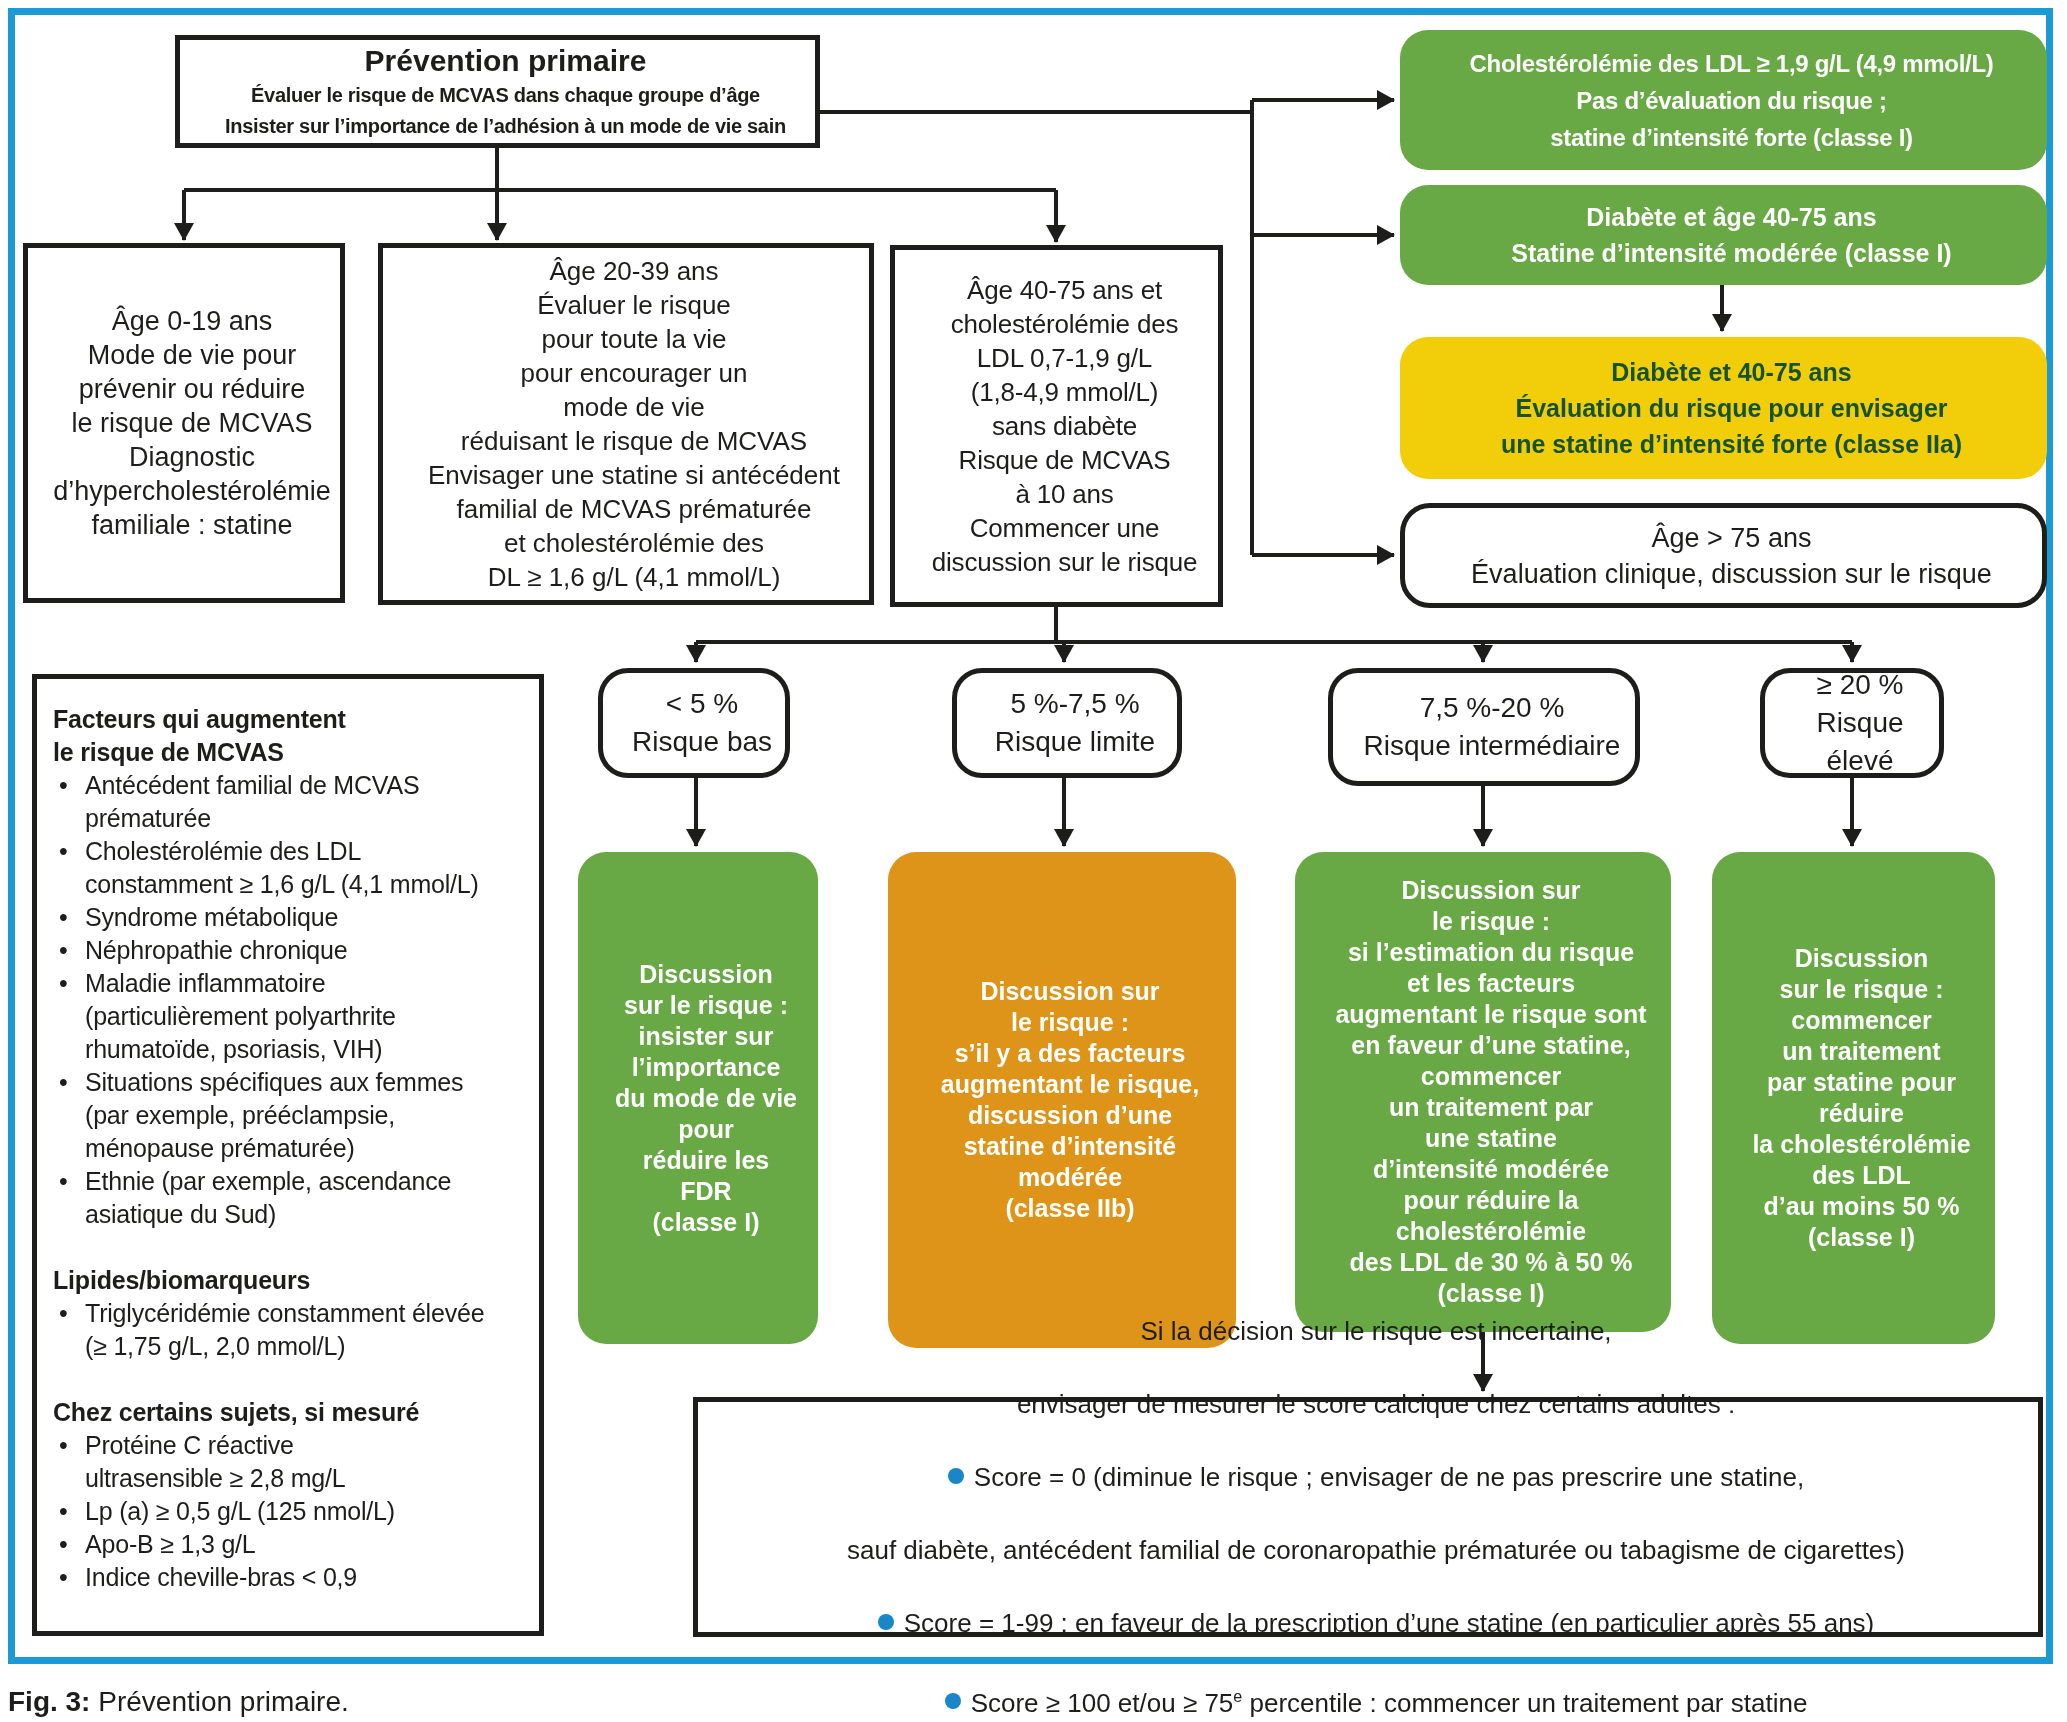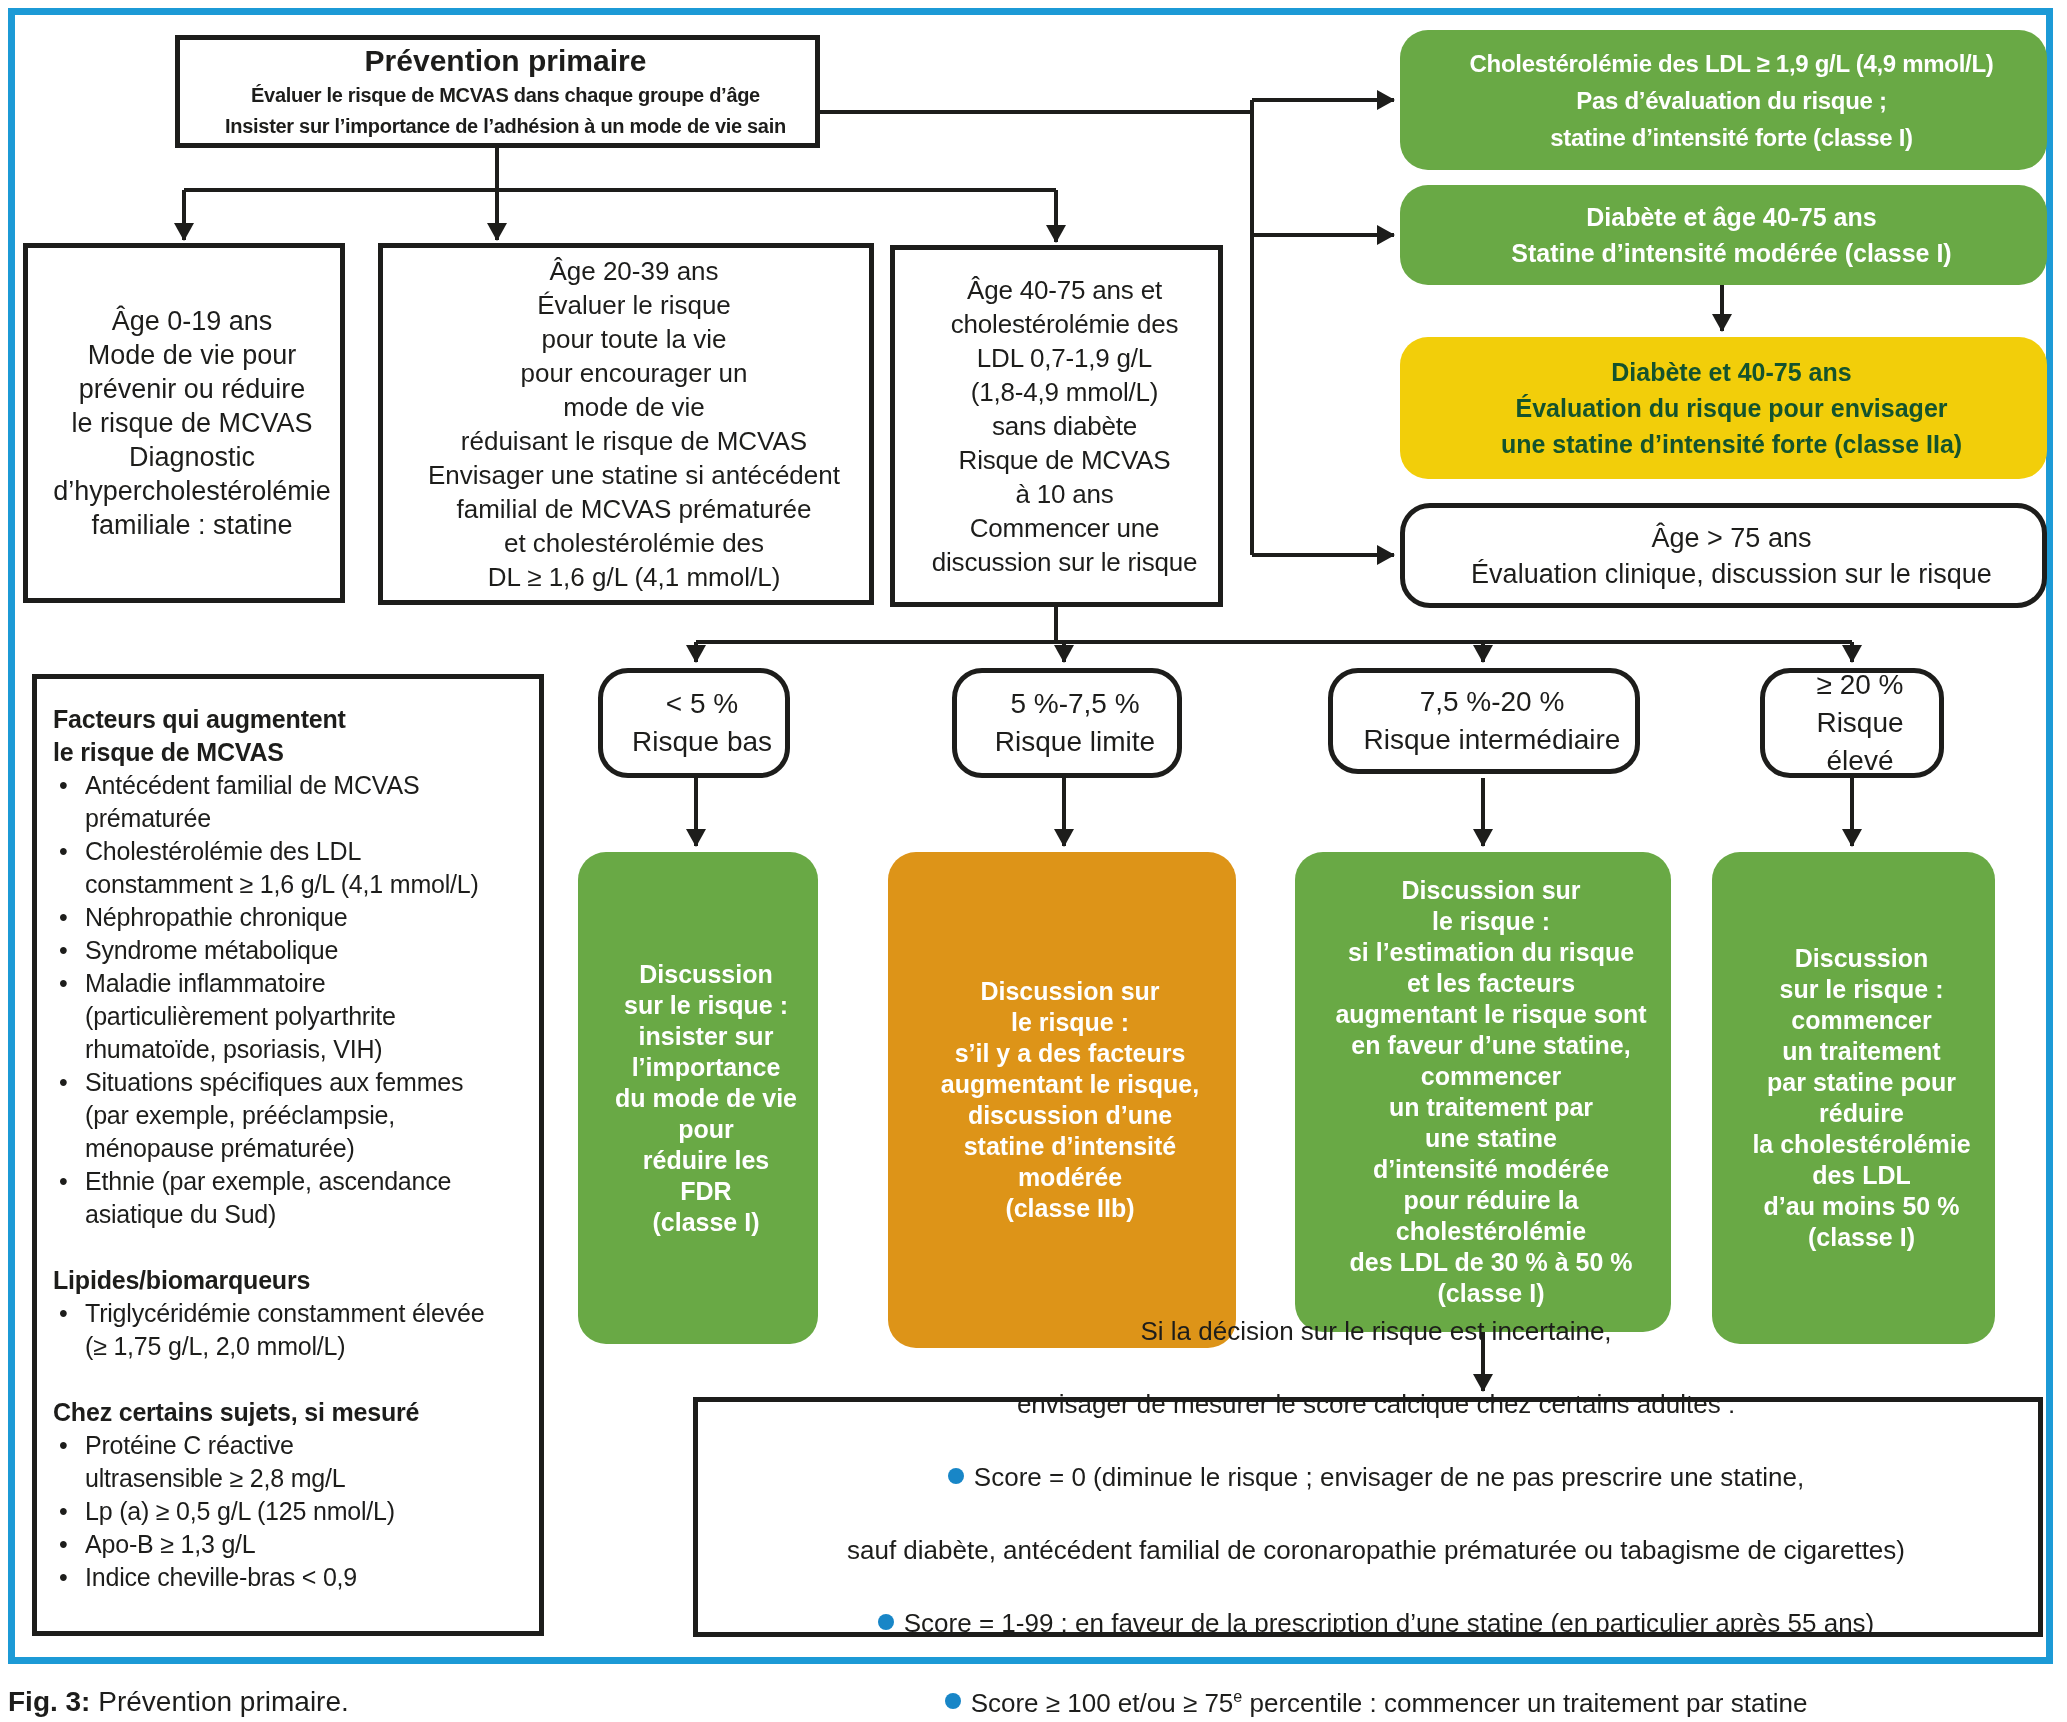--- a/index.html
+++ b/index.html
@@ -118,21 +118,21 @@
 Évaluation clinique, discussion sur le risque</div>
 
   <div class="abs wbox roundw center-col" style="left:598px;top:668px;width:192px;height:110px;font-size:28px;line-height:38px;">
     <div>&lt; 5 %</div>
     <div>Risque bas</div>
   </div>
   <div class="abs wbox roundw center-col" style="left:952px;top:668px;width:230px;height:110px;font-size:28px;line-height:38px;">
     <div>5 %-7,5 %</div>
     <div>Risque limite</div>
   </div>
-  <div class="abs wbox roundw center-col" style="left:1328px;top:668px;width:312px;height:106px;font-size:28px;line-height:38px;">
+  <div class="abs wbox roundw center-col" style="left:1328px;top:668px;width:312px;height:118px;font-size:28px;line-height:38px;">
     <div>7,5 %-20 %</div>
     <div>Risque intermédiaire</div>
   </div>
   <div class="abs wbox roundw center-col" style="left:1760px;top:668px;width:184px;height:110px;font-size:28px;line-height:38px;">
     <div>≥ 20 %</div>
     <div>Risque élevé</div>
   </div>
 
   <div class="abs green center-col ml" style="left:578px;top:852px;width:240px;height:492px;font-size:25px;line-height:31px;">Discussion
 sur le risque :
@@ -176,22 +176,22 @@
 d’au moins 50 %
 (classe I)</div>
 
   <div class="abs panel" style="left:32px;top:674px;width:512px;height:962px;">
     <div class="hd ml">Facteurs qui augmentent
 le risque de MCVAS</div>
     <div class="bul">Antécédent familial de MCVAS
 prématurée</div>
     <div class="bul">Cholestérolémie des LDL
 constamment ≥ 1,6 g/L (4,1 mmol/L)</div>
+    <div class="bul">Syndrome métabolique</div>
     <div class="bul">Néphropathie chronique</div>
-    <div class="bul">Syndrome métabolique</div>
     <div class="bul">Maladie inflammatoire
 (particulièrement polyarthrite
 rhumatoïde, psoriasis, VIH)</div>
     <div class="bul">Situations spécifiques aux femmes
 (par exemple, prééclampsie,
 ménopause prématurée)</div>
     <div class="bul">Ethnie (par exemple, ascendance
 asiatique du Sud)</div>
     <div class="hd gap">Lipides/biomarqueurs</div>
     <div class="bul">Triglycéridémie constamment élevée

